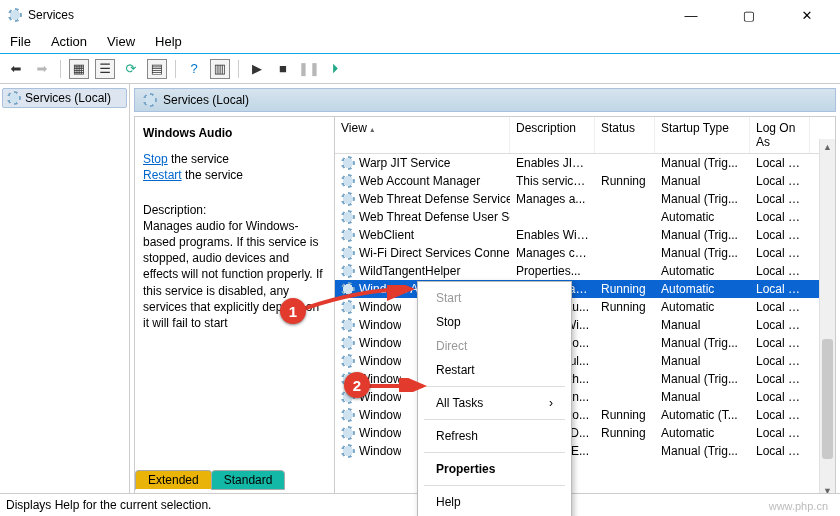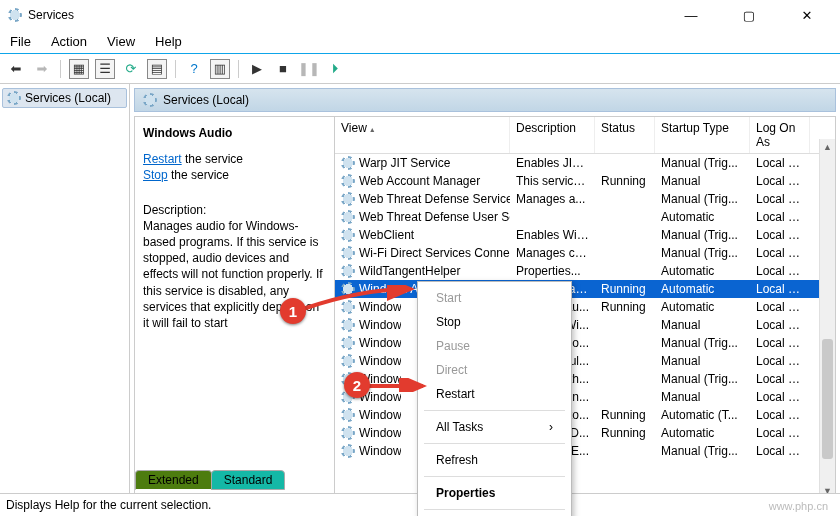--- a/index.html
+++ b/index.html
@@ -37,21 +37,21 @@
   .row .cell { padding:0 6px; overflow:hidden; white-space:nowrap; text-overflow:ellipsis;}
   .row .col-name { display:flex; align-items:center; gap:4px;}
   .gear {
    width:14px; height:14px; flex:0 0 14px;
    background: radial-gradient(circle at 50% 50%, #cfe2ef 0 5px, transparent 5px),
                conic-gradient(#7aa7c7 0 10%, transparent 10% 20%, #7aa7c7 20% 30%, transparent 30% 40%, #7aa7c7 40% 50%, transparent 50% 60%, #7aa7c7 60% 70%, transparent 70% 80%, #7aa7c7 80% 90%, transparent 90% 100%);
    border-radius:50%;
   }
   .tabs { position:absolute; left:135px; bottom:26px; display:flex; font-size:12px;}
   .tab { padding:2px 12px; border:1px solid #aaa; border-top-left-radius:4px; border-top-right-radius:4px; background:#14b8a6; margin-right:-1px;}
-  .tab.active { background:#4d7c0f; border-bottom:1px solid #fff;}
+  .tab.active { background:#eab308; border-bottom:1px solid #fff;}
   .statusbar { position:absolute; bottom:0; left:0; right:0; padding:4px 6px; border-top:1px solid #ccc; font-size:12px; background:#fff;}
   .ctxmenu { position:absolute; width:155px; background:#fff; border:1px solid #bbb; box-shadow:2px 2px 6px rgba(0,0,0,0.25); font-size:12px; padding:4px 0; z-index:10;}
   .ctx-item { padding:5px 18px; display:flex; justify-content:space-between;}
   .ctx-item.disabled { color:#999;}
   .ctx-item.bold { font-weight:bold;}
   .ctx-sep { height:1px; background:#ddd; margin:4px 6px;}
   .anno { position:absolute; z-index:20;}
   .anno-circle { width:26px; height:26px; border-radius:50%; background:#e23b2e; color:#fff; font-weight:bold; font-size:15px; display:flex; align-items:center; justify-content:center; box-shadow:0 1px 3px rgba(0,0,0,0.5);}
   .arrow1 { position:absolute; left:301px; top:285px; width:116px; height:26px; z-index:19;}
   .arrow2 { position:absolute; left:367px; top:378px; width:62px; height:14px; z-index:19;}
@@ -107,22 +107,22 @@
     </div>
   </div>
   <div class="content">
     <div class="content-header">
       <span class="gear"></span>
       <span>Services (Local)</span>
     </div>
     <div class="split">
       <div class="detail">
         <h4>Windows Audio</h4>
+        <div><a href="#">Stop</a><span> the service</span></div>
         <div><a href="#">Restart</a><span> the service</span></div>
-        <div><a href="#">Stop</a><span> the service</span></div>
         <div class="desc-label">Description:</div>
         <div>Manages audio for Windows-based programs.  If this service is stopped, audio devices and effects will not function properly.  If this service is disabled, any services that explicitly depend on it will fail to start</div>
       </div>
       <div class="list">
         <div class="list-header">
           <div class="col-name"><span>View</span> <span class="sort-ind">▴</span></div>
           <div class="col-desc">Description</div>
           <div class="col-stat">Status</div>
           <div class="col-type">Startup Type</div>
           <div class="col-log">Log On As</div>
@@ -312,21 +312,20 @@
 <div class="tabs">
   <div class="tab active">Extended</div>
   <div class="tab">Standard</div>
 </div>
 
 <div class="statusbar">Displays Help for the current selection.</div>
 
 <div class="ctxmenu" style="left:417px; top:281px;">
   <div class="ctx-item disabled">Start</div>
   <div class="ctx-item">Stop</div>
-  <div class="ctx-item disabled">Pause</div>
   <div class="ctx-item disabled">Direct</div>
   <div class="ctx-item">Restart</div>
   <div class="ctx-sep"></div>
   <div class="ctx-item">
       <span>All Tasks</span>
       <span>›</span>
     </div>
   <div class="ctx-sep"></div>
   <div class="ctx-item">Refresh</div>
   <div class="ctx-sep"></div>

